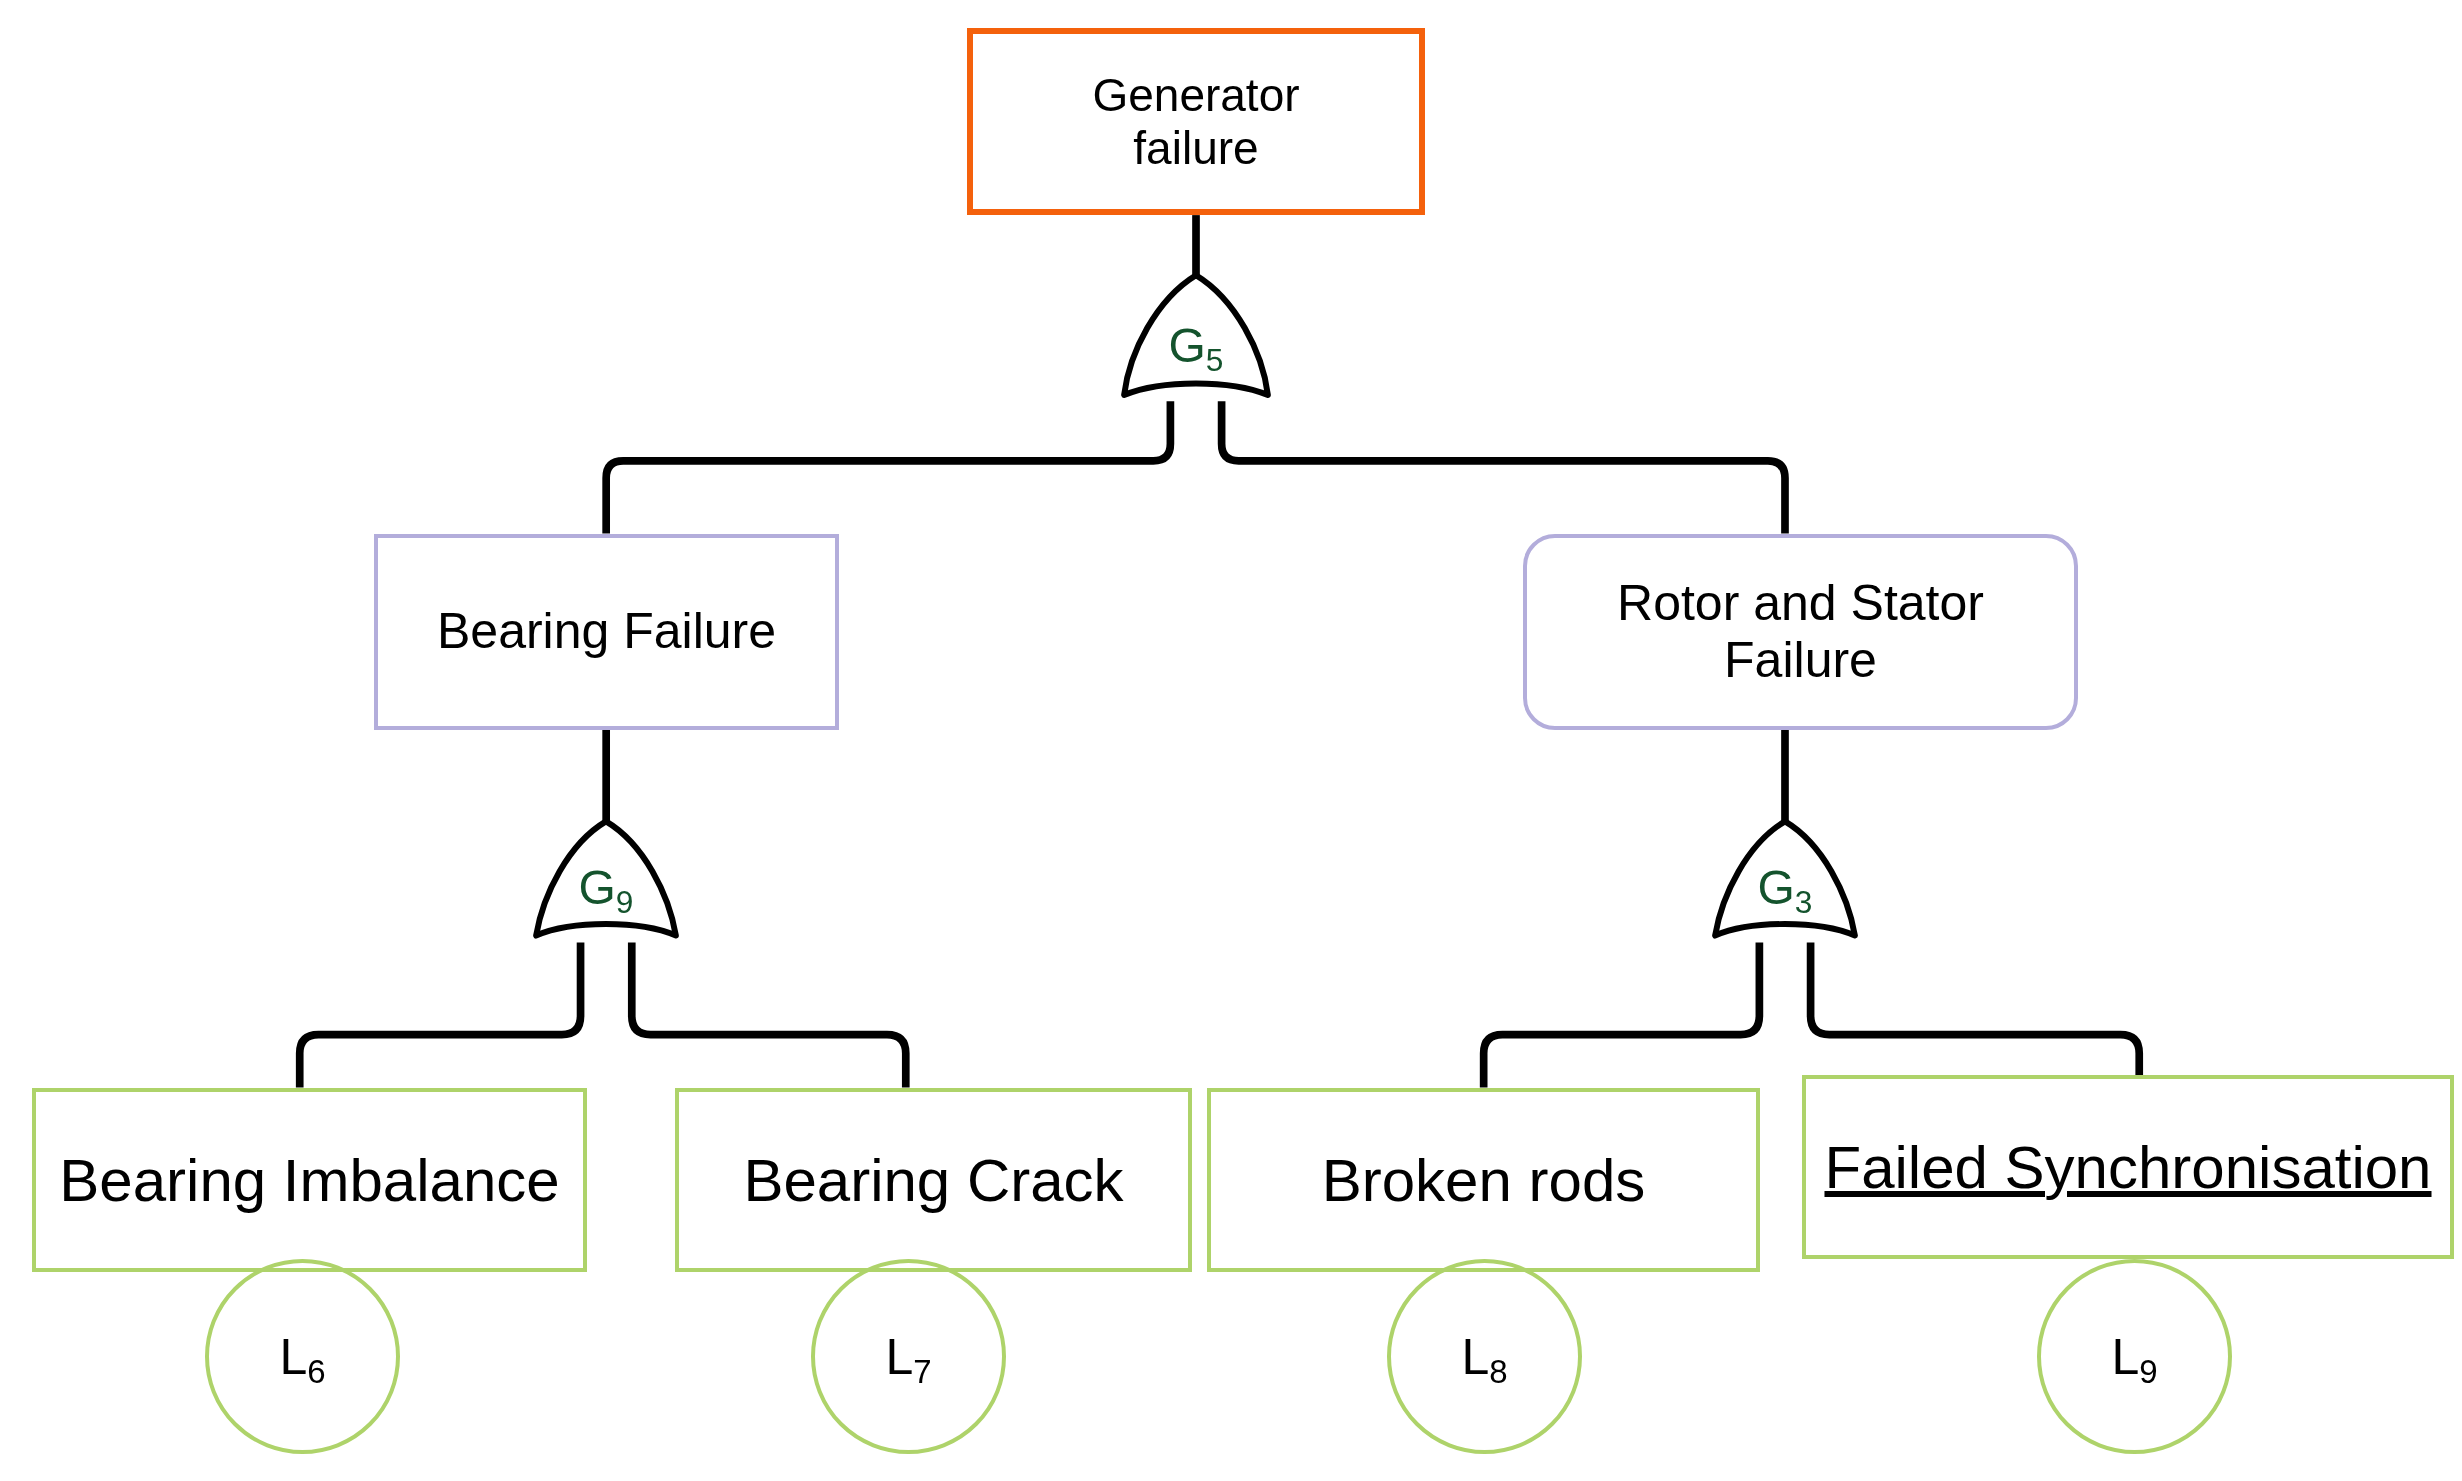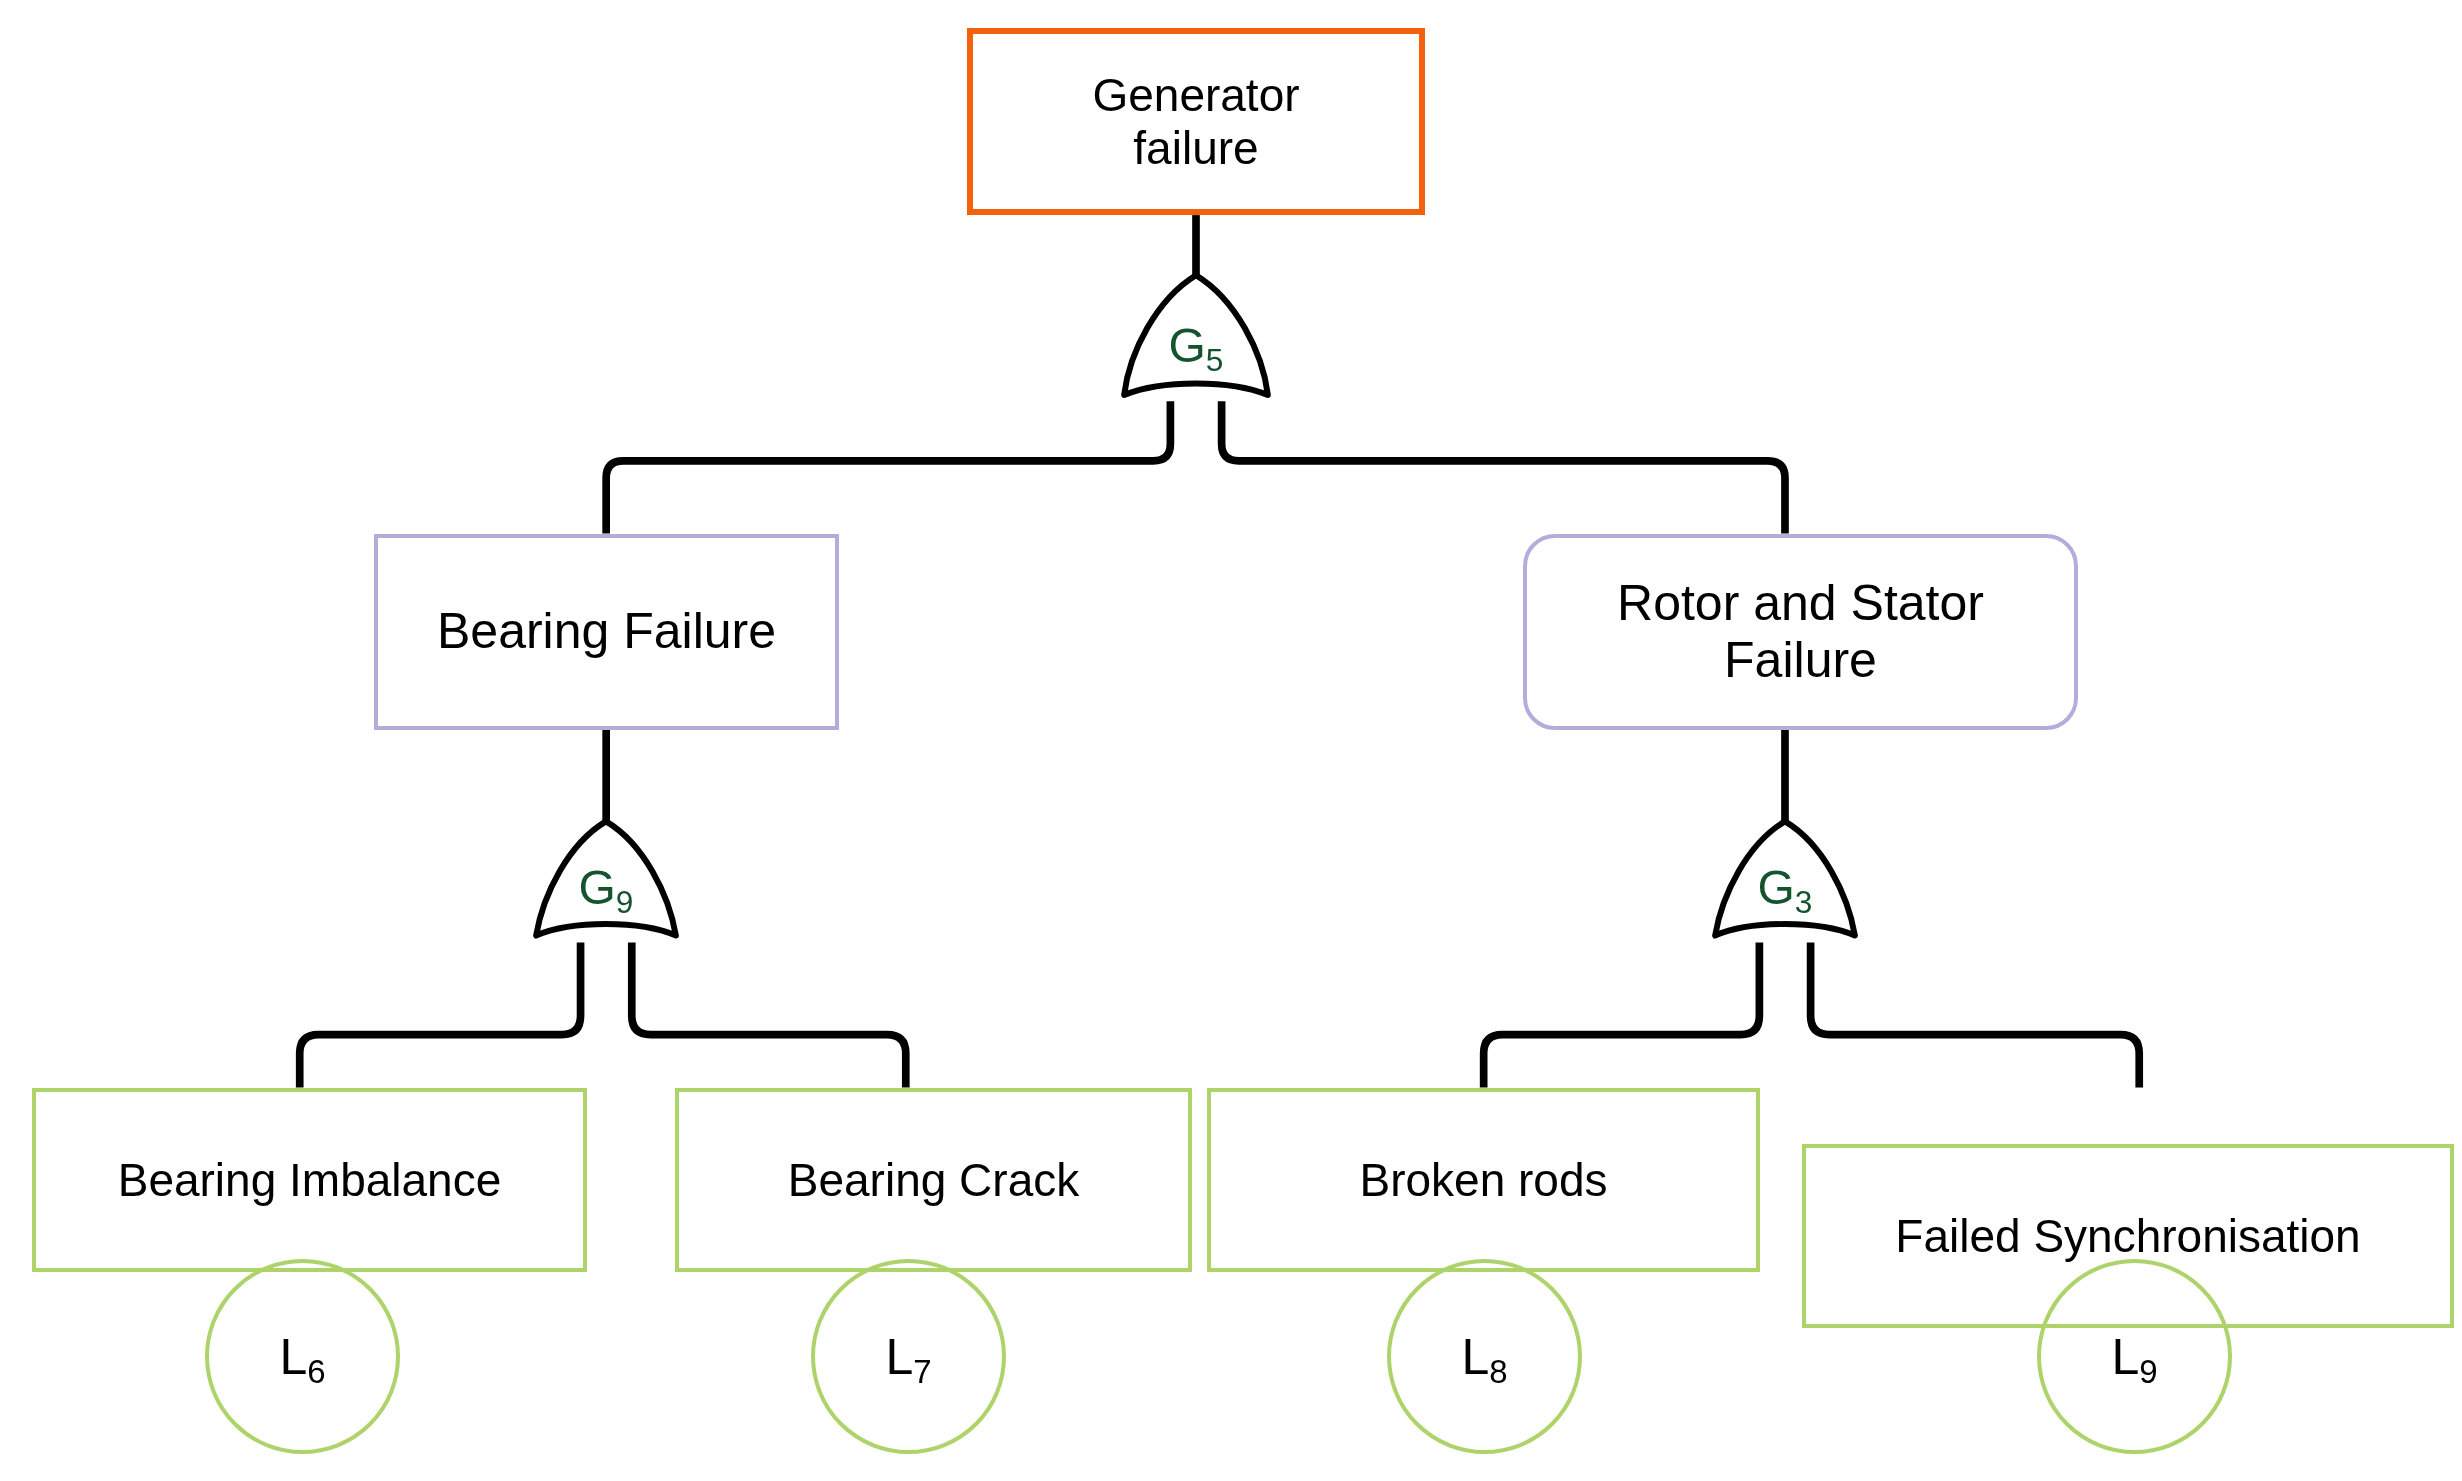--- a/index.html
+++ b/index.html
@@ -45,21 +45,21 @@
   .node-top {
     border: 6px solid #f4610c;
     font-size: 46px;
   }
   .node-mid {
     border: 4.3px solid #b3addb;
     font-size: 50px;
   }
   .node-leaf {
     border: 4.3px solid #aed36a;
-    font-size: 46px;
+    font-size: 60px;
   }
   .circle {
     position: absolute;
     box-sizing: border-box;
     border: 4.3px solid #aed36a;
     border-radius: 50%;
     background: transparent;
     display: flex;
     align-items: center;
     justify-content: center;
@@ -168,21 +168,21 @@
   </div>
 
   <div class="node node-leaf" style="left:675px; top:1088px; width:517px; height:184px;">
     <span>Bearing Crack</span>
   </div>
 
   <div class="node node-leaf" style="left:1207px; top:1088px; width:553px; height:184px;">
     <span>Broken rods</span>
   </div>
 
-  <div class="node node-leaf" style="left:1802px; top:1144px; width:652px; height:184px;">
+  <div class="node node-leaf" style="left:1802px; top:1075px; width:652px; height:184px;text-decoration:underline;">
     <span>Failed Synchronisation</span>
   </div>
 
   <div class="circle" style="left:205px; top:1259px; width:195px; height:195px;">
     <span><span>L</span><sub>6</sub></span>
   </div>
 
   <div class="circle" style="left:811px; top:1259px; width:195px; height:195px;">
     <span><span>L</span><sub>7</sub></span>
   </div>

